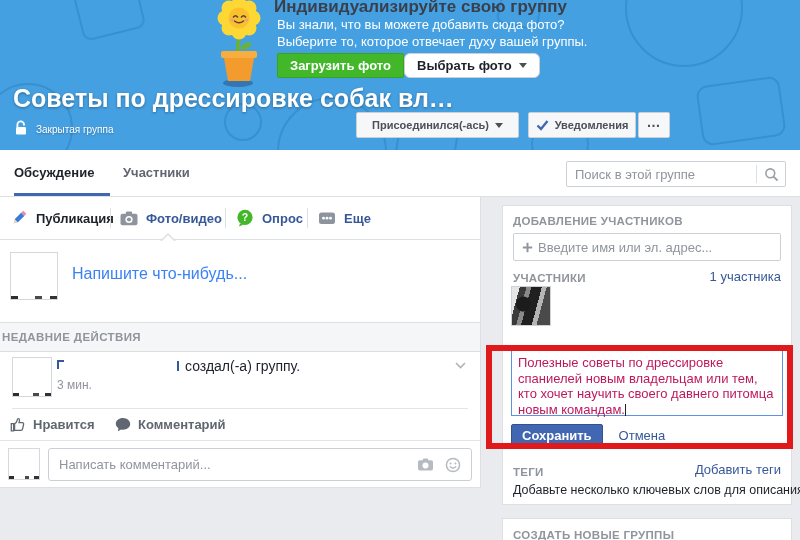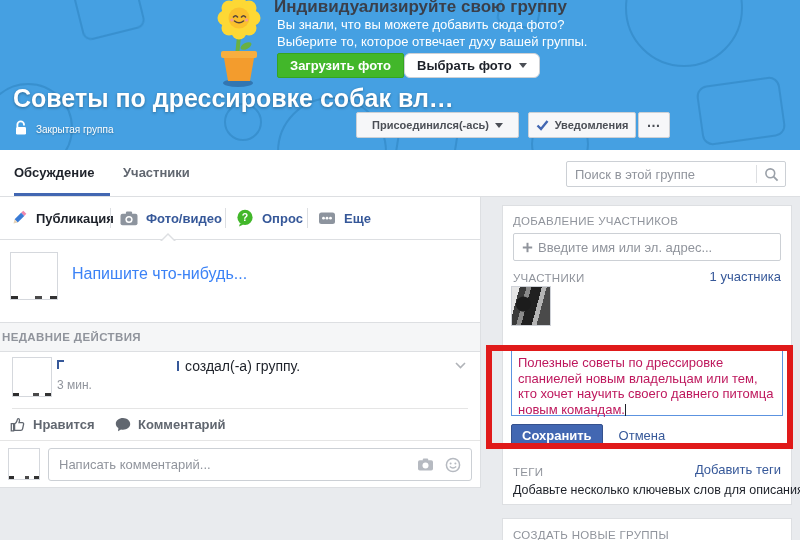--- a/index.html
+++ b/index.html
@@ -85,21 +85,21 @@
   .comment-avatar { left:8px; top:7px; width:32px; height:32px; }
   .comment-input { position:absolute; left:48px; top:7px; width:424px; height:33px; background:#fff;
     border:1px solid #ccd0d5; border-radius:3px; display:flex; align-items:center; }
   .comment-input input { flex:1; border:none; outline:none; font-size:13px; padding:0 10px; font-family:inherit; min-width:0; }
   .comment-input input::placeholder { color:#90949c; }
   .ci-icons { display:flex; align-items:center; gap:11px; padding-right:10px; }
   
   .card { position:absolute; background:#fff; border:1px solid #dddfe2; }
   .card1 { left:502px; top:205px; width:290px; height:300px; }
   .card2 { left:502px; top:518px; width:290px; height:30px; }
-  .side-header { font-size:11.5px; font-weight:normal; color:#90949c; letter-spacing:.3px; }
+  .side-header { font-size:11.5px; font-weight:bold; color:#90949c; letter-spacing:.3px; }
   .am-header { position:absolute; left:10px; top:9px; }
   .am-input { position:absolute; left:10px; top:27px; width:268px; height:28px; border:1px solid #ccd0d5;
     border-radius:2px; background:#fff; }
   .am-input input { width:100%; height:100%; border:none; outline:none; font-size:13px; padding:0 8px 0 24px;
     font-family:inherit; background:transparent; }
   .am-input input::placeholder { color:#90949c; }
   .am-plus { position:absolute; left:8px; top:8px; }
   .mem-header { position:absolute; left:10px; top:66px; }
   .mem-count { position:absolute; right:10px; top:63px; font-size:13px; color:#365899; cursor:pointer; }
   .mem-avatar { position:absolute; left:8px; top:80px; width:40px; height:40px; border:1px solid #cfd2d8;

